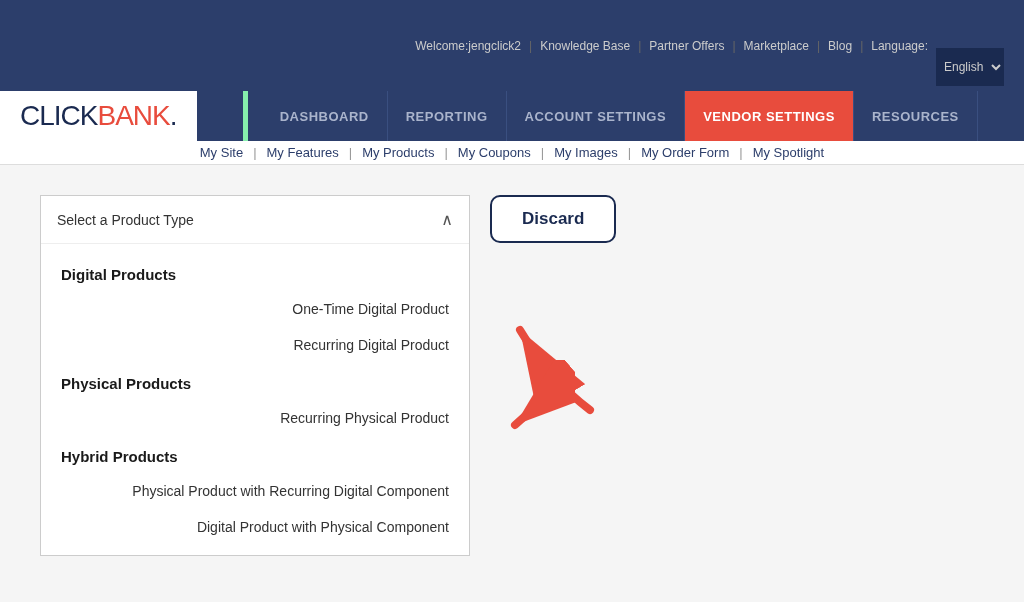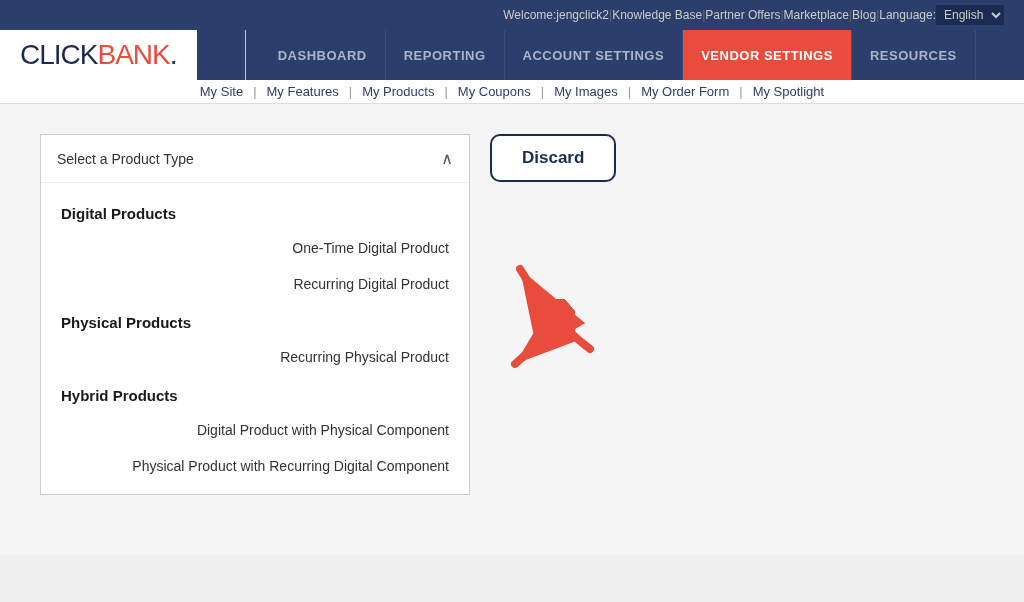--- a/index.html
+++ b/index.html
@@ -7,31 +7,32 @@
 
     
     .utility-bar {
       background: #2c3e6b;
       color: #ccc;
       font-size: 12px;
       padding: 5px 20px;
       display: flex;
       justify-content: flex-end;
       align-items: center;
-      gap: 0;
+      gap: 8px;
     }
     .utility-bar span { color: #ccc; }
     .utility-bar a { color: #ccc; text-decoration: none; }
     .utility-bar .separator { color: #666; }
     .language-select {
       background: #1a2a50;
       color: #ccc;
       border: none;
       font-size: 12px;
-      padding: 2px 4px;
+      padding: 11px 4px;
+      margin-top: 43px;
     }
 
     
     .main-nav-bar {
       background: #2c3e6b;
       display: flex;
       align-items: stretch;
       height: 50px;
     }
     .logo-area {
@@ -58,21 +59,21 @@
       color: #aab4cc;
       text-decoration: none;
       font-size: 13px;
       font-weight: bold;
       padding: 0 18px;
       display: flex;
       align-items: center;
       border-right: 1px solid #3a4f80;
       letter-spacing: 0.5px;
     }
-    .main-nav a:first-child { border-left: 1px solid #86efac; padding-left: 32px; }
+    .main-nav a:first-child { border-left: 5px solid #86efac; padding-left: 32px; }
     .main-nav a.active {
       background: #e84c3d;
       color: white;
     }
 
     
     .sub-nav {
       background: white;
       border-bottom: 1px solid #ddd;
       display: flex;
@@ -262,22 +263,22 @@
       <div class="dropdown-list">
 
         <div class="product-category">Digital Products</div>
         <div class="product-option">One-Time Digital Product</div>
         <div class="product-option">Recurring Digital Product</div>
 
         <div class="product-category">Physical Products</div>
         <div class="product-option">Recurring Physical Product</div>
 
         <div class="product-category">Hybrid Products</div>
+        <div class="product-option">Physical Product with Recurring Digital Component</div>
         <div class="product-option">Digital Product with Physical Component</div>
-        <div class="product-option">Physical Product with Recurring Digital Component</div>
       </div>
     </div>
 
     <button class="discard-btn">Discard</button>
   </div>
 
   <svg class="red-arrow-1" width="120" height="100" viewBox="0 0 120 100">
 
     <defs>
       <marker id="arrowhead1" markerWidth="10" markerHeight="7" refX="10" refY="3.5" orient="auto">

